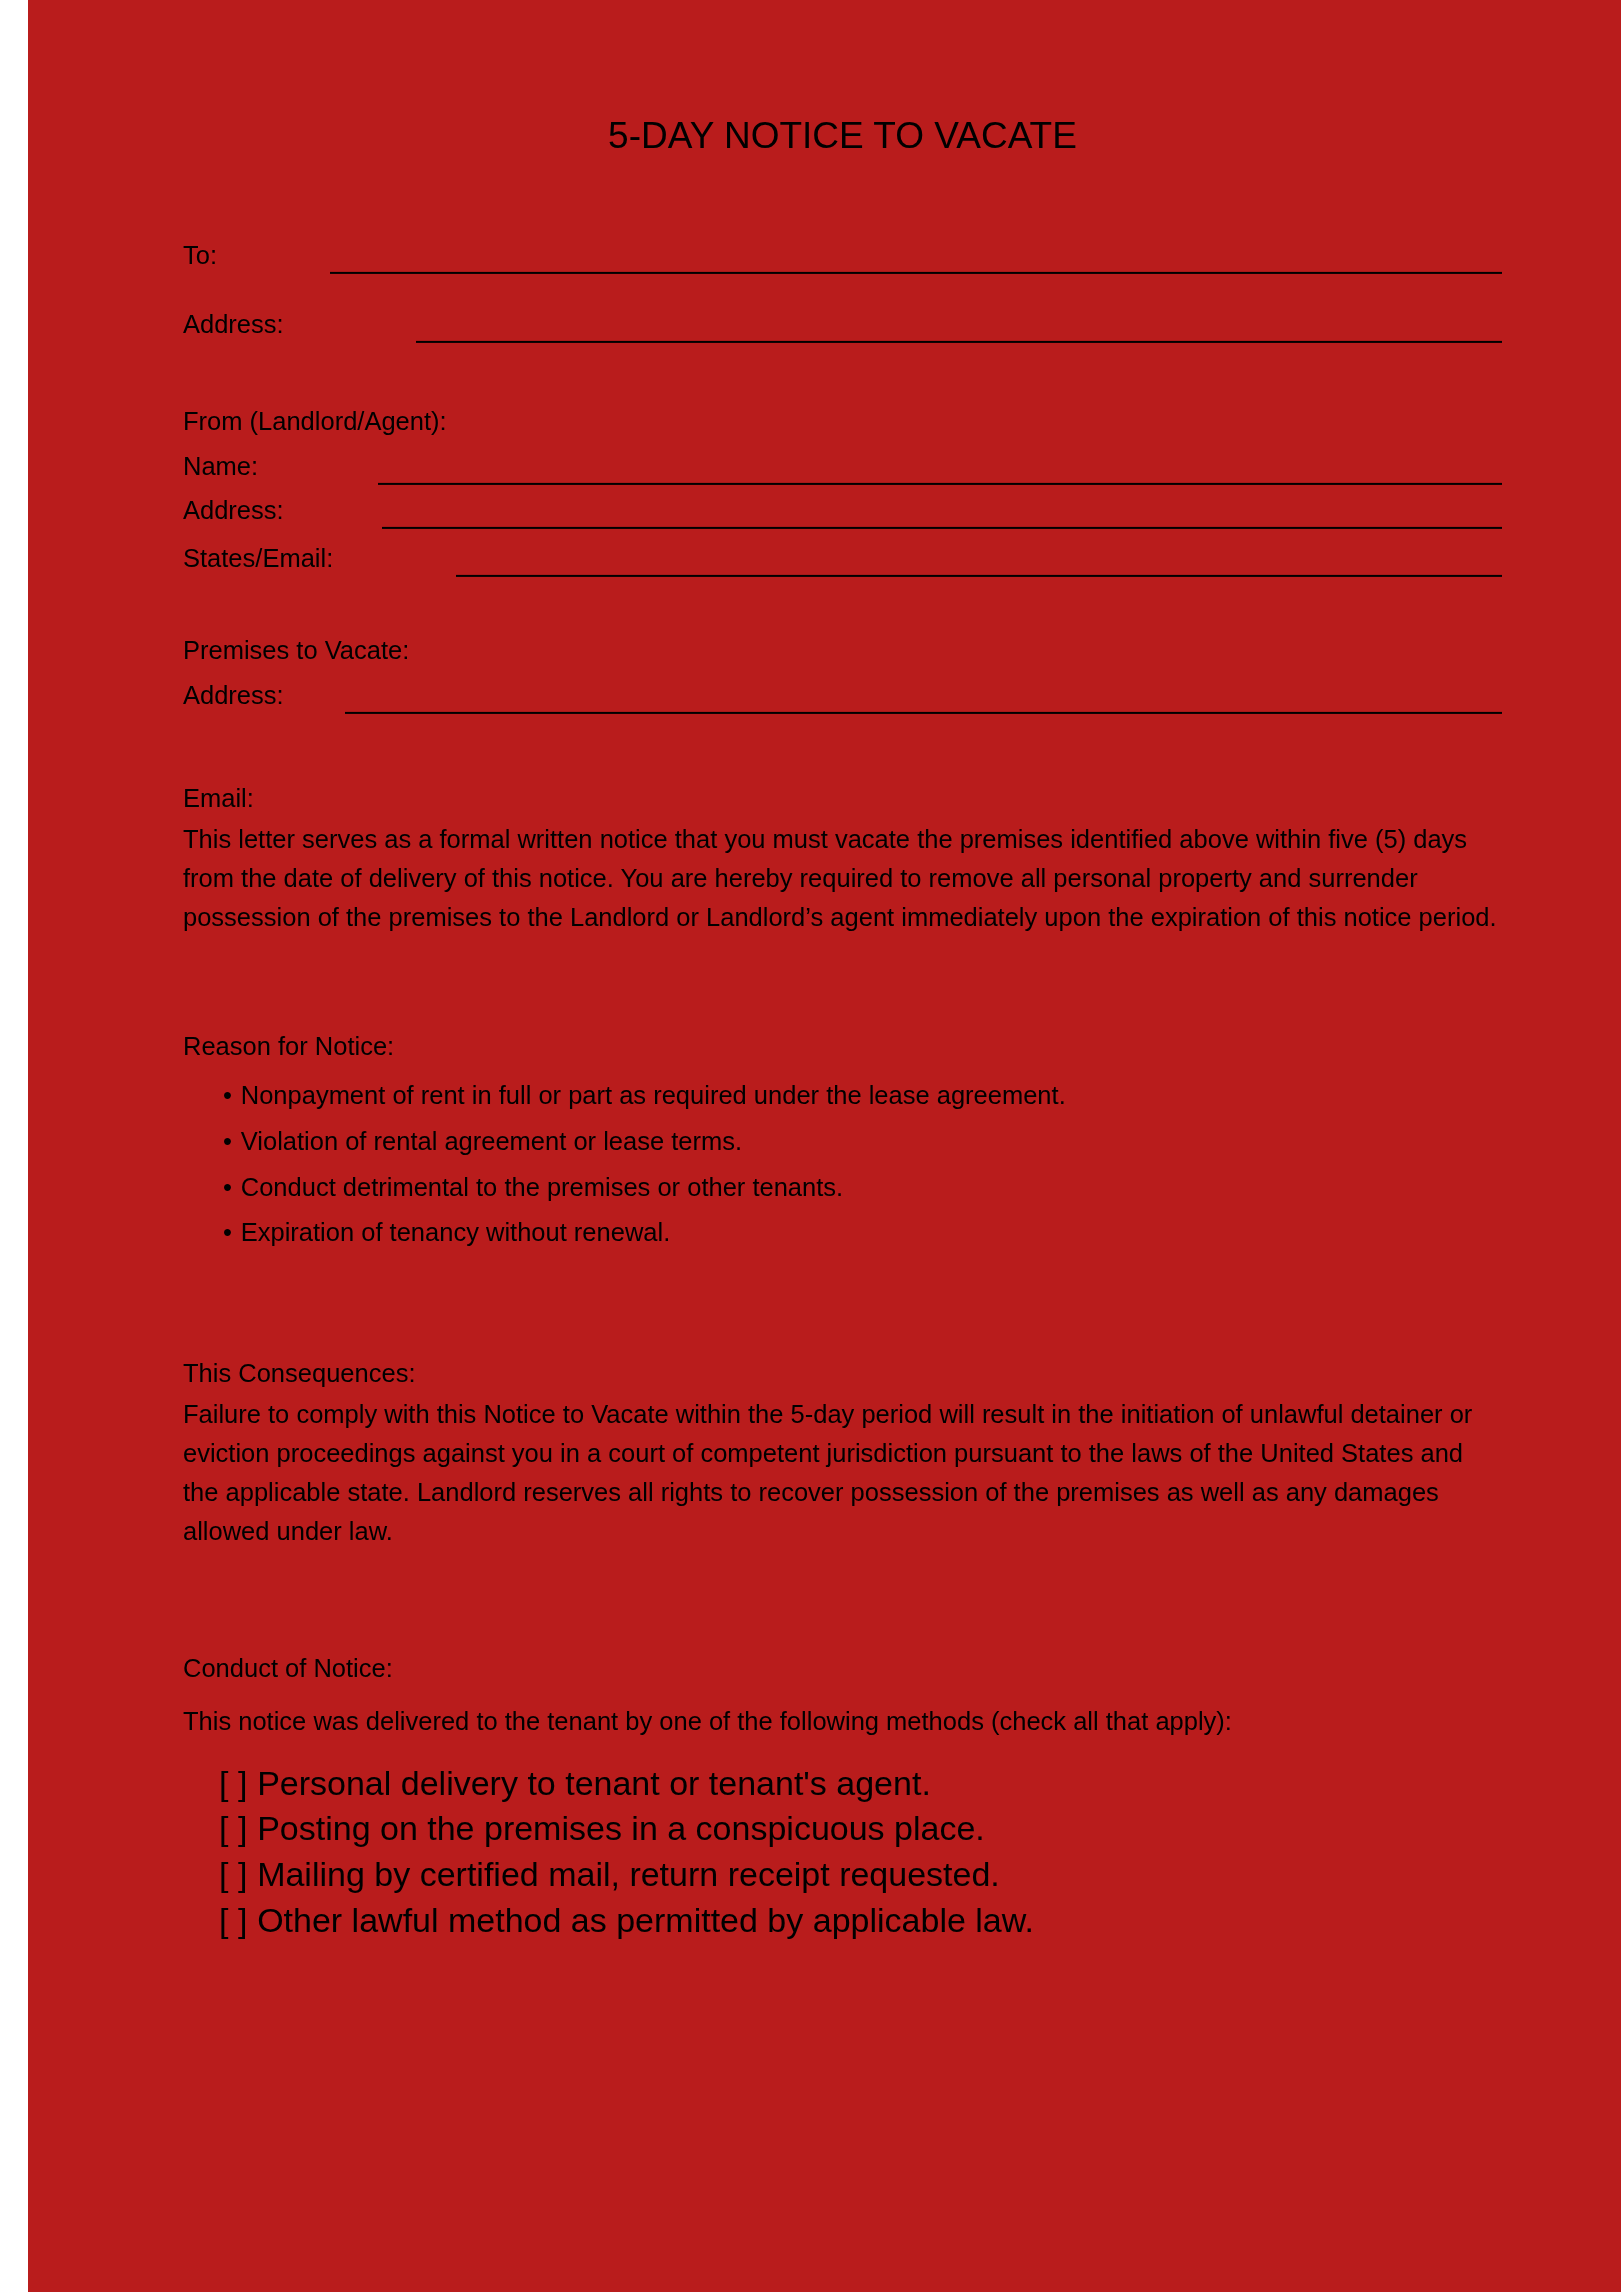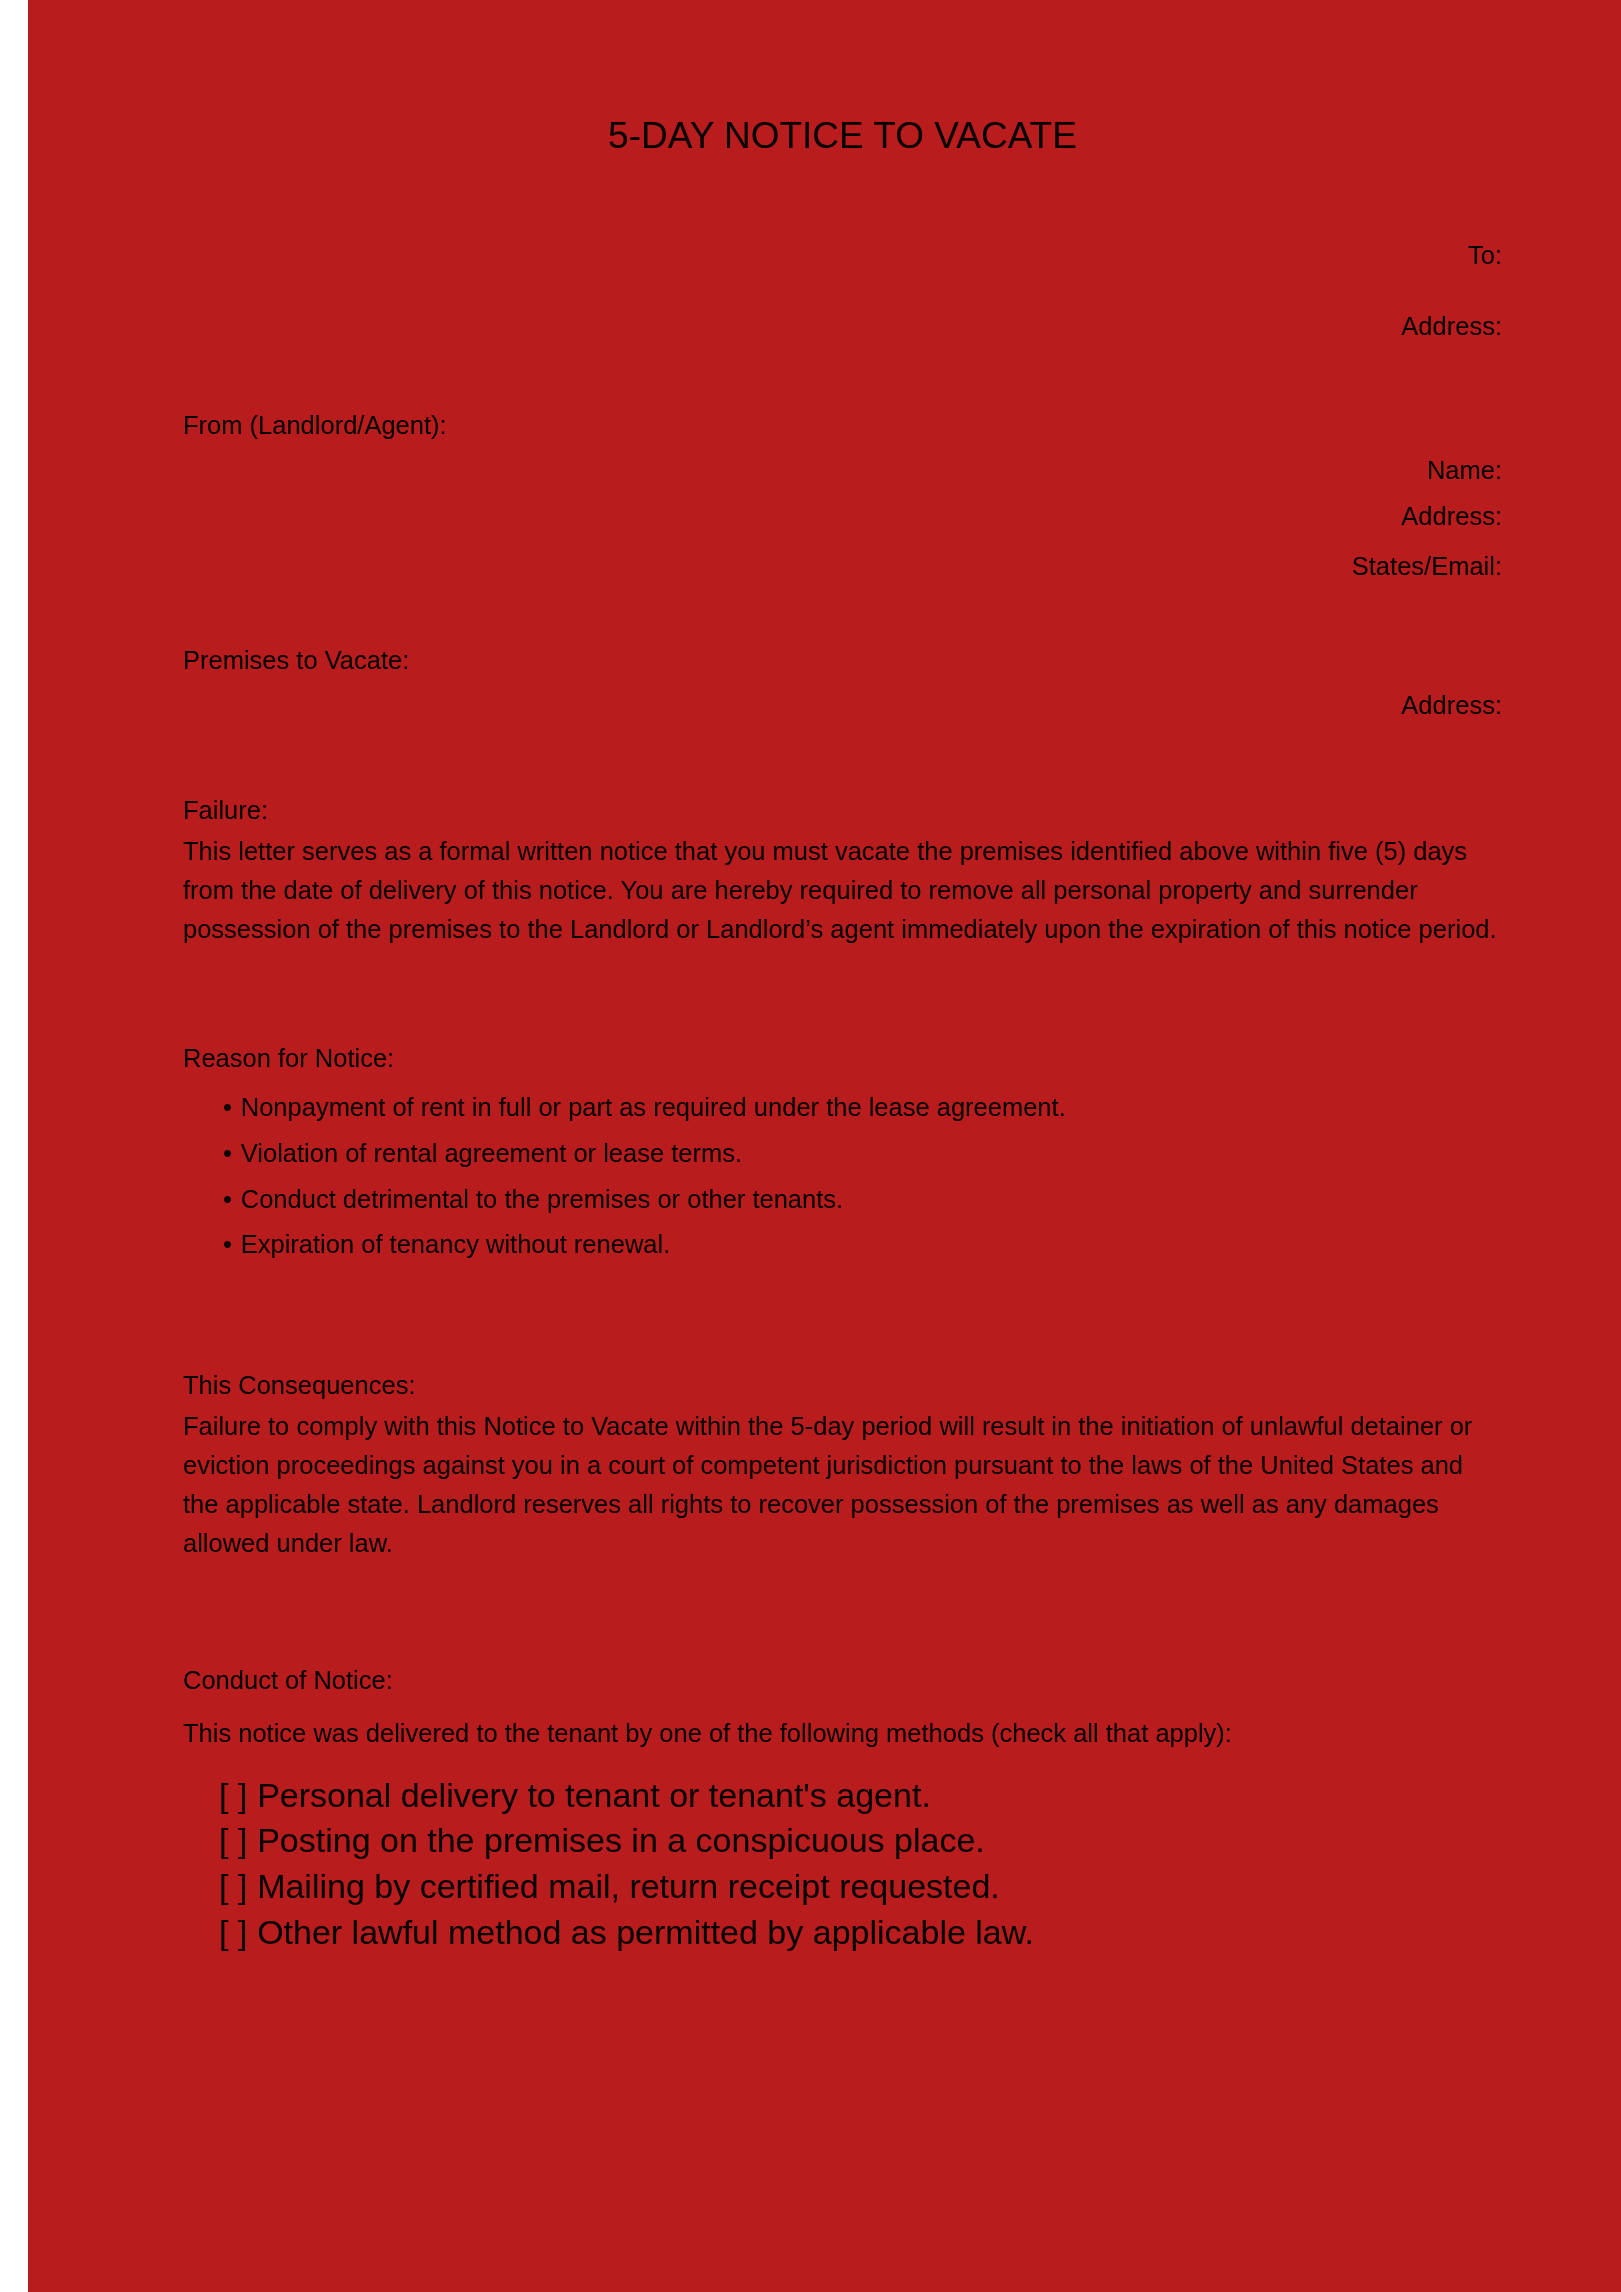--- a/index.html
+++ b/index.html
@@ -25,21 +25,20 @@
     font-weight: normal;
     text-align: center;
     margin: 0 0 84px 0;
     white-space: nowrap;
   }
   .row {
     display: flex;
     align-items: flex-end;
     font-size: 25.5px;
     line-height: 32px;
-    flex-direction: column;
   }
   .lbl { white-space: nowrap; }
   .line {
     flex: 1;
     border-bottom: 2.9px solid #000000;
     transform: translateY(2.9px);
   }
   .ml-to     { margin-left: 113px; }
   .ml-addr1  { margin-left: 132px; }
   .ml-name   { margin-left: 120px; }
@@ -122,21 +121,21 @@
     <span class="lbl">States/Email:</span>
     <span class="line ml-phone"></span>
   </div>
 
   <div class="heading mt-premises">Premises to Vacate:</div>
   <div class="row mt-addr3">
     <span class="lbl">Address:</span>
     <span class="line ml-addr3"></span>
   </div>
 
-  <div class="heading mt-notice">Failure:</div>
+  <div class="heading mt-notice">Email:</div>
   <p class="para">This letter serves as a formal written notice that you must vacate the premises identified above within five (5) days from the date of delivery of this notice. You are hereby required to remove all personal property and surrender possession of the premises to the Landlord or Landlord’s agent immediately upon the expiration of this notice period.</p>
 
   <div class="heading mt-reason">Reason for Notice:</div>
   <div class="bullet-list">
     <div class="bullet-row">
       <span class="bullet-glyph">•</span><span>Nonpayment of rent in full or part as required under the lease agreement.</span>
     </div>
     <div class="bullet-row">
       <span class="bullet-glyph">•</span><span>Violation of rental agreement or lease terms.</span>
     </div>

